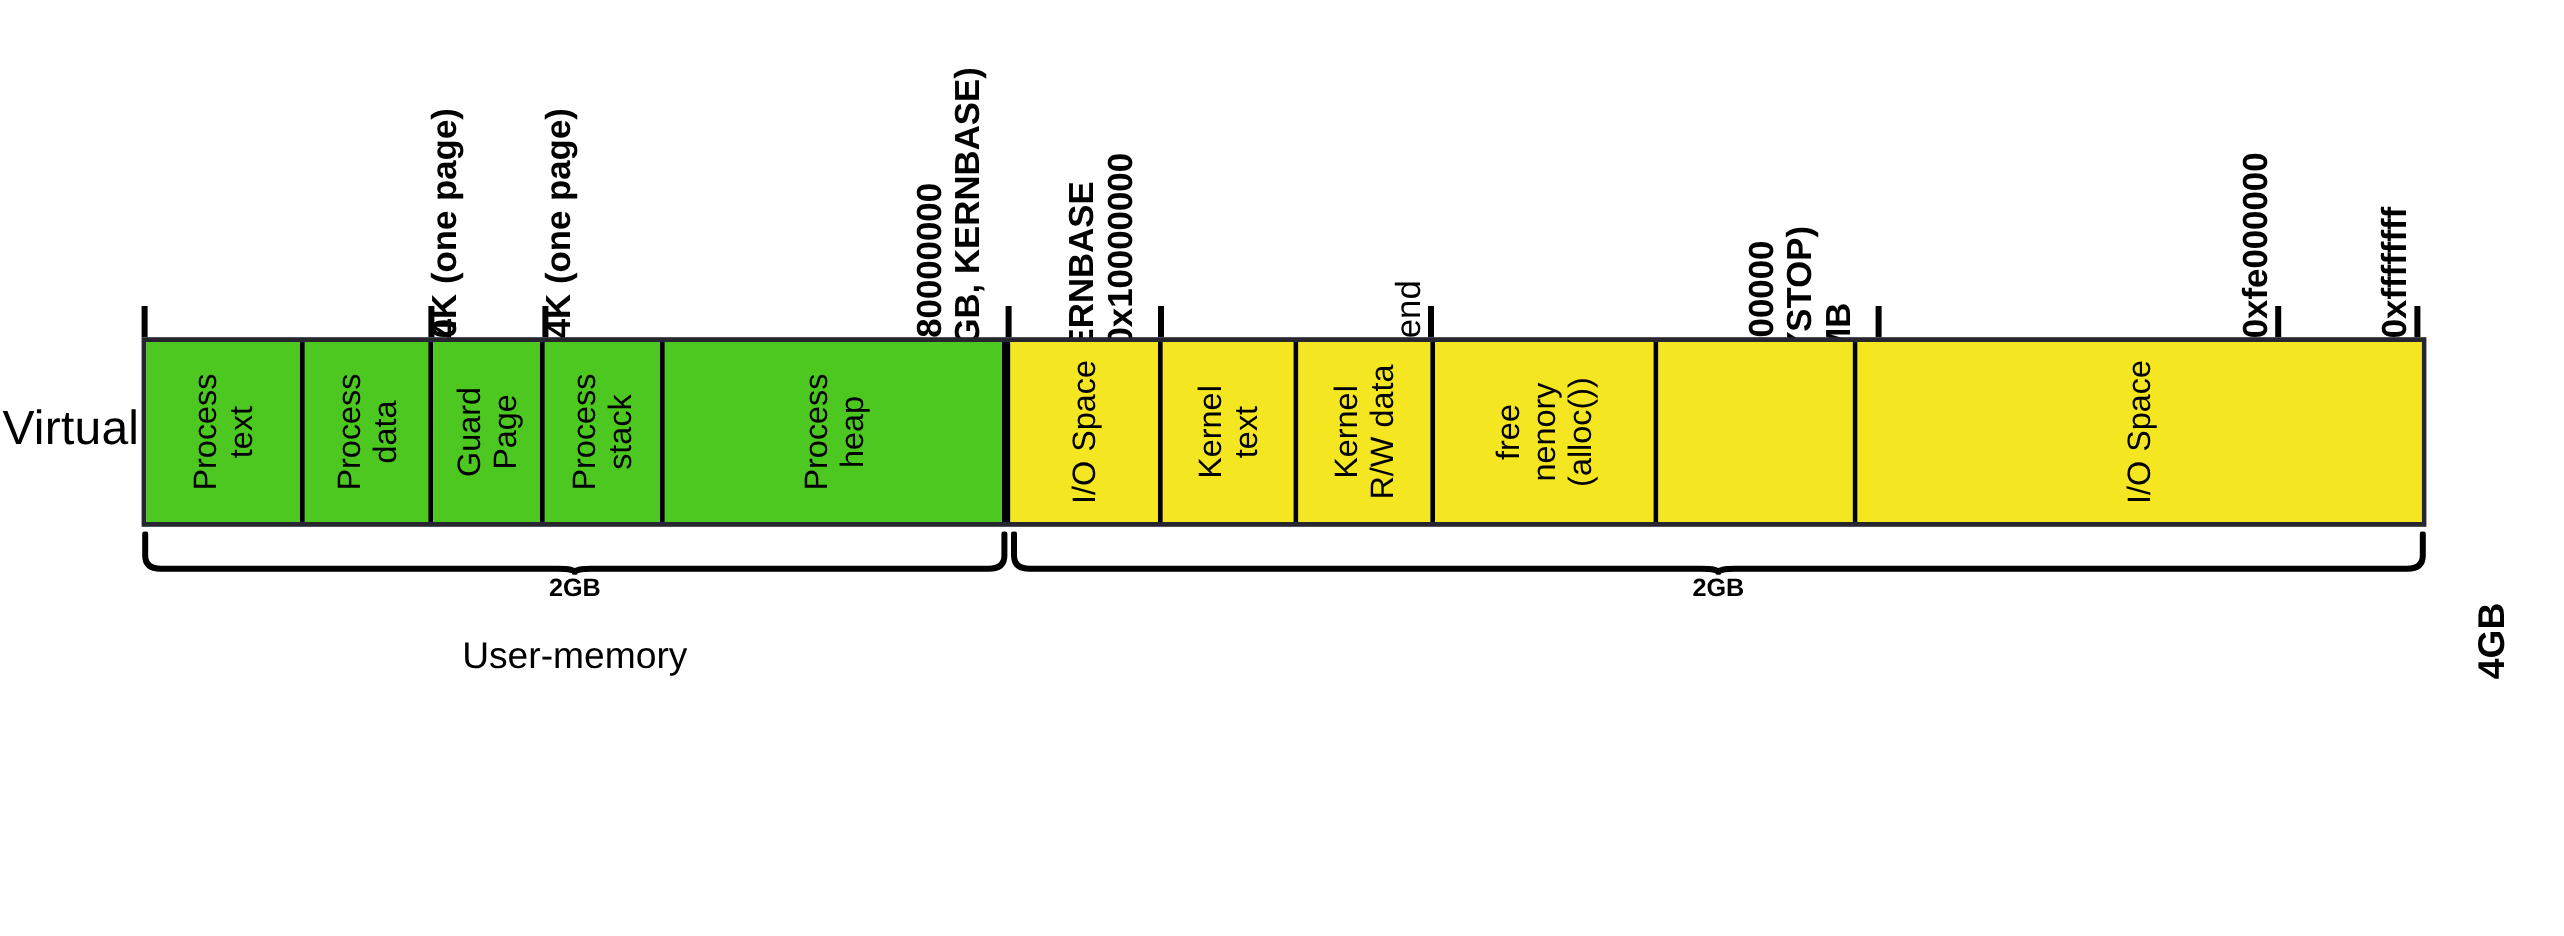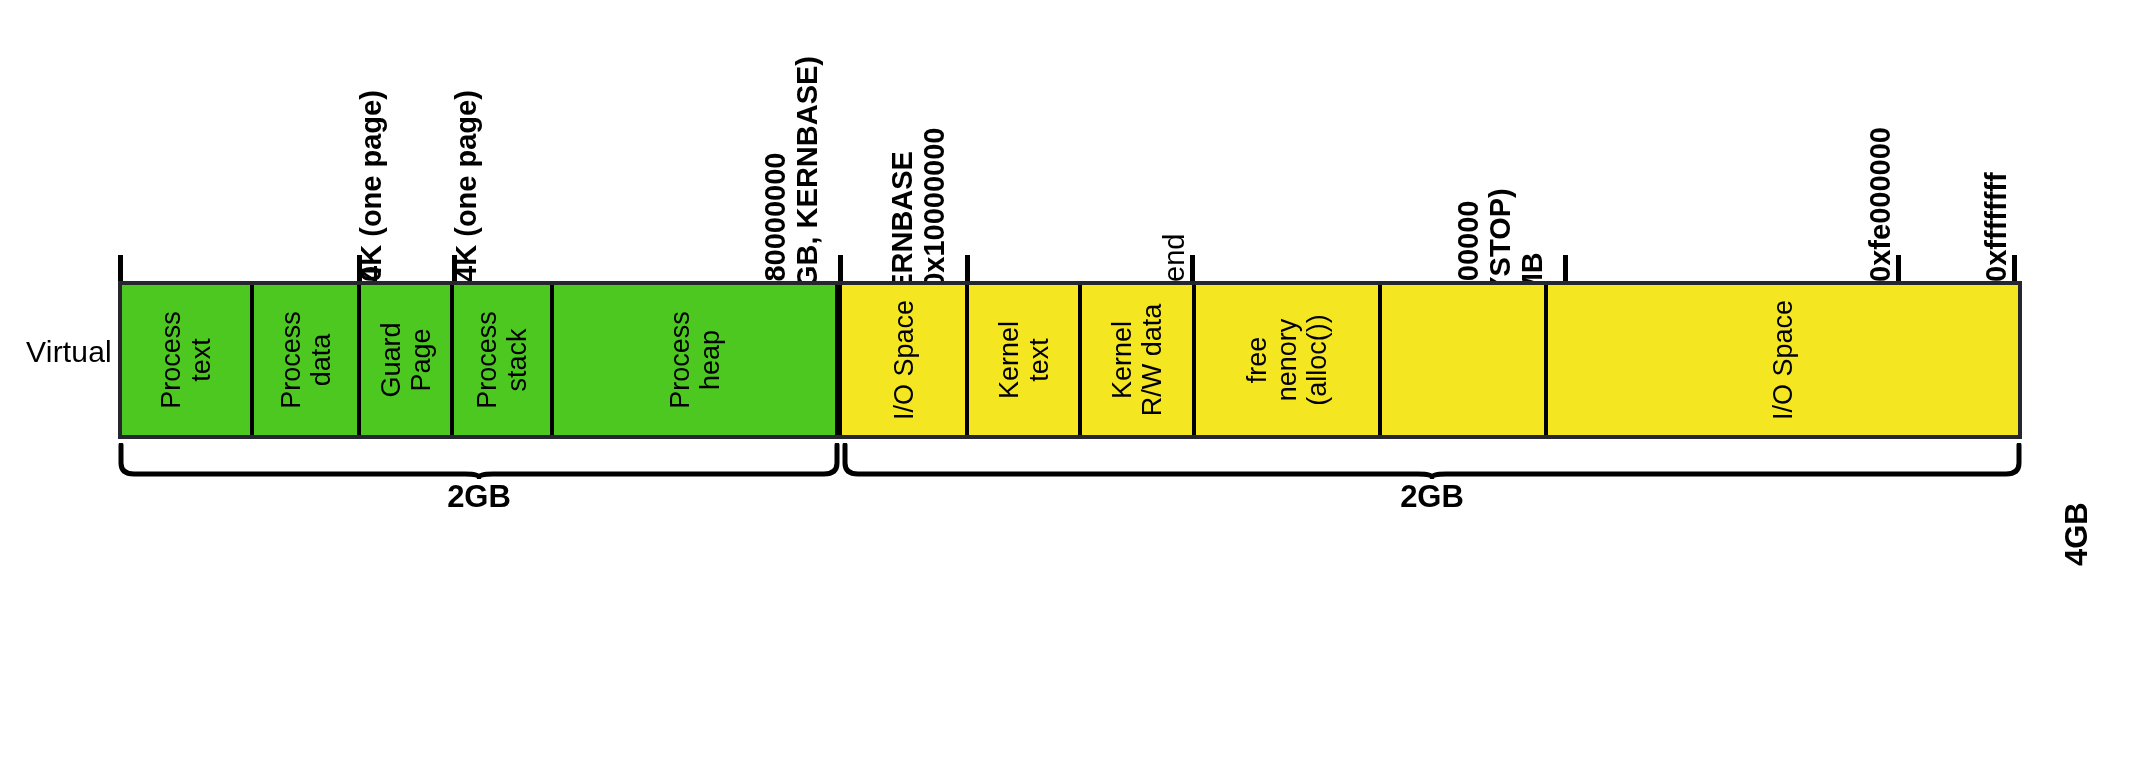--- a/index.html
+++ b/index.html
@@ -6,21 +6,21 @@
   body{
     width:2137px;height:780px;background:#ffffff;
     font-family:"Liberation Sans","DejaVu Sans",sans-serif;
     overflow:hidden;position:relative;
   }
   #stage{position:absolute;left:0;top:0;width:2137px;height:780px;}
 
   
   .row-label{
     position:absolute;left:2px;top:335px;width:110px;
-    text-align:right;font-size:30px;color:#000;letter-spacing:.2px;
+    text-align:center;font-size:40px;color:#000;letter-spacing:.2px;
   }
 
   
   .bar{
     position:absolute;left:118px;top:281px;height:158px;width:1904px;
     border:4px solid #26272e;box-sizing:border-box;display:flex;
   }
   .seg{
     position:relative;box-sizing:border-box;height:100%;
     border-right:4px solid #000;overflow:hidden;
@@ -51,21 +51,21 @@
     font-size:29px;line-height:1.1;color:#000;
     font-weight:bold;
   }
   .ticklabel.norm{font-weight:normal;}
   .ticklabel span{display:block;}
 
   
   .brace{position:absolute;height:34px;}
   .brace svg{display:block;}
   .brace-label{
-    position:absolute;text-align:center;font-size:31px;color:#000;font-weight:bold;
+    position:absolute;text-align:center;font-size:21px;color:#000;font-weight:bold;
   }
   .brace-sub{
     position:absolute;text-align:center;font-size:31px;color:#000;
   }
   .gb4{
     position:absolute;
     transform-origin:left bottom;
     transform:rotate(-90deg);
     white-space:nowrap;font-size:31px;font-weight:bold;color:#000;
   }
@@ -201,20 +201,21 @@
     </div>
 
   </div>
 
   <div class="brace" style="left:118px;top:443px;width:722px;">
     <svg width="722" height="36" viewBox="0 0 722 36" preserveAspectRatio="none">
       <path d="M3,2 L3,20 Q3,31 16,31 L347,31 Q361,31 361,34 Q361,31 375,31 L706,31 Q719,31 719,20 L719,2" fill="none" stroke="#000" stroke-width="5" stroke-linecap="round" stroke-linejoin="round"></path>
     </svg>
   </div>
   <div class="brace-label" style="left:118px;top:479px;width:722px;">2GB</div>
+  <div class="brace-sub" style="left:118px;top:529px;width:722px;">User-memory</div>
 
   <div class="brace" style="left:842px;top:443px;width:1180px;">
     <svg width="1180" height="36" viewBox="0 0 1180 36" preserveAspectRatio="none">
       <path d="M3,2 L3,20 Q3,31 16,31 L576,31 Q590,31 590,34 Q590,31 604,31 L1164,31 Q1177,31 1177,20 L1177,2" fill="none" stroke="#000" stroke-width="5" stroke-linecap="round" stroke-linejoin="round"></path>
     </svg>
   </div>
   <div class="brace-label" style="left:842px;top:479px;width:1180px;">2GB</div>
 
   <div class="gb4" style="left:2095px;top:530px;">4GB</div>
 

